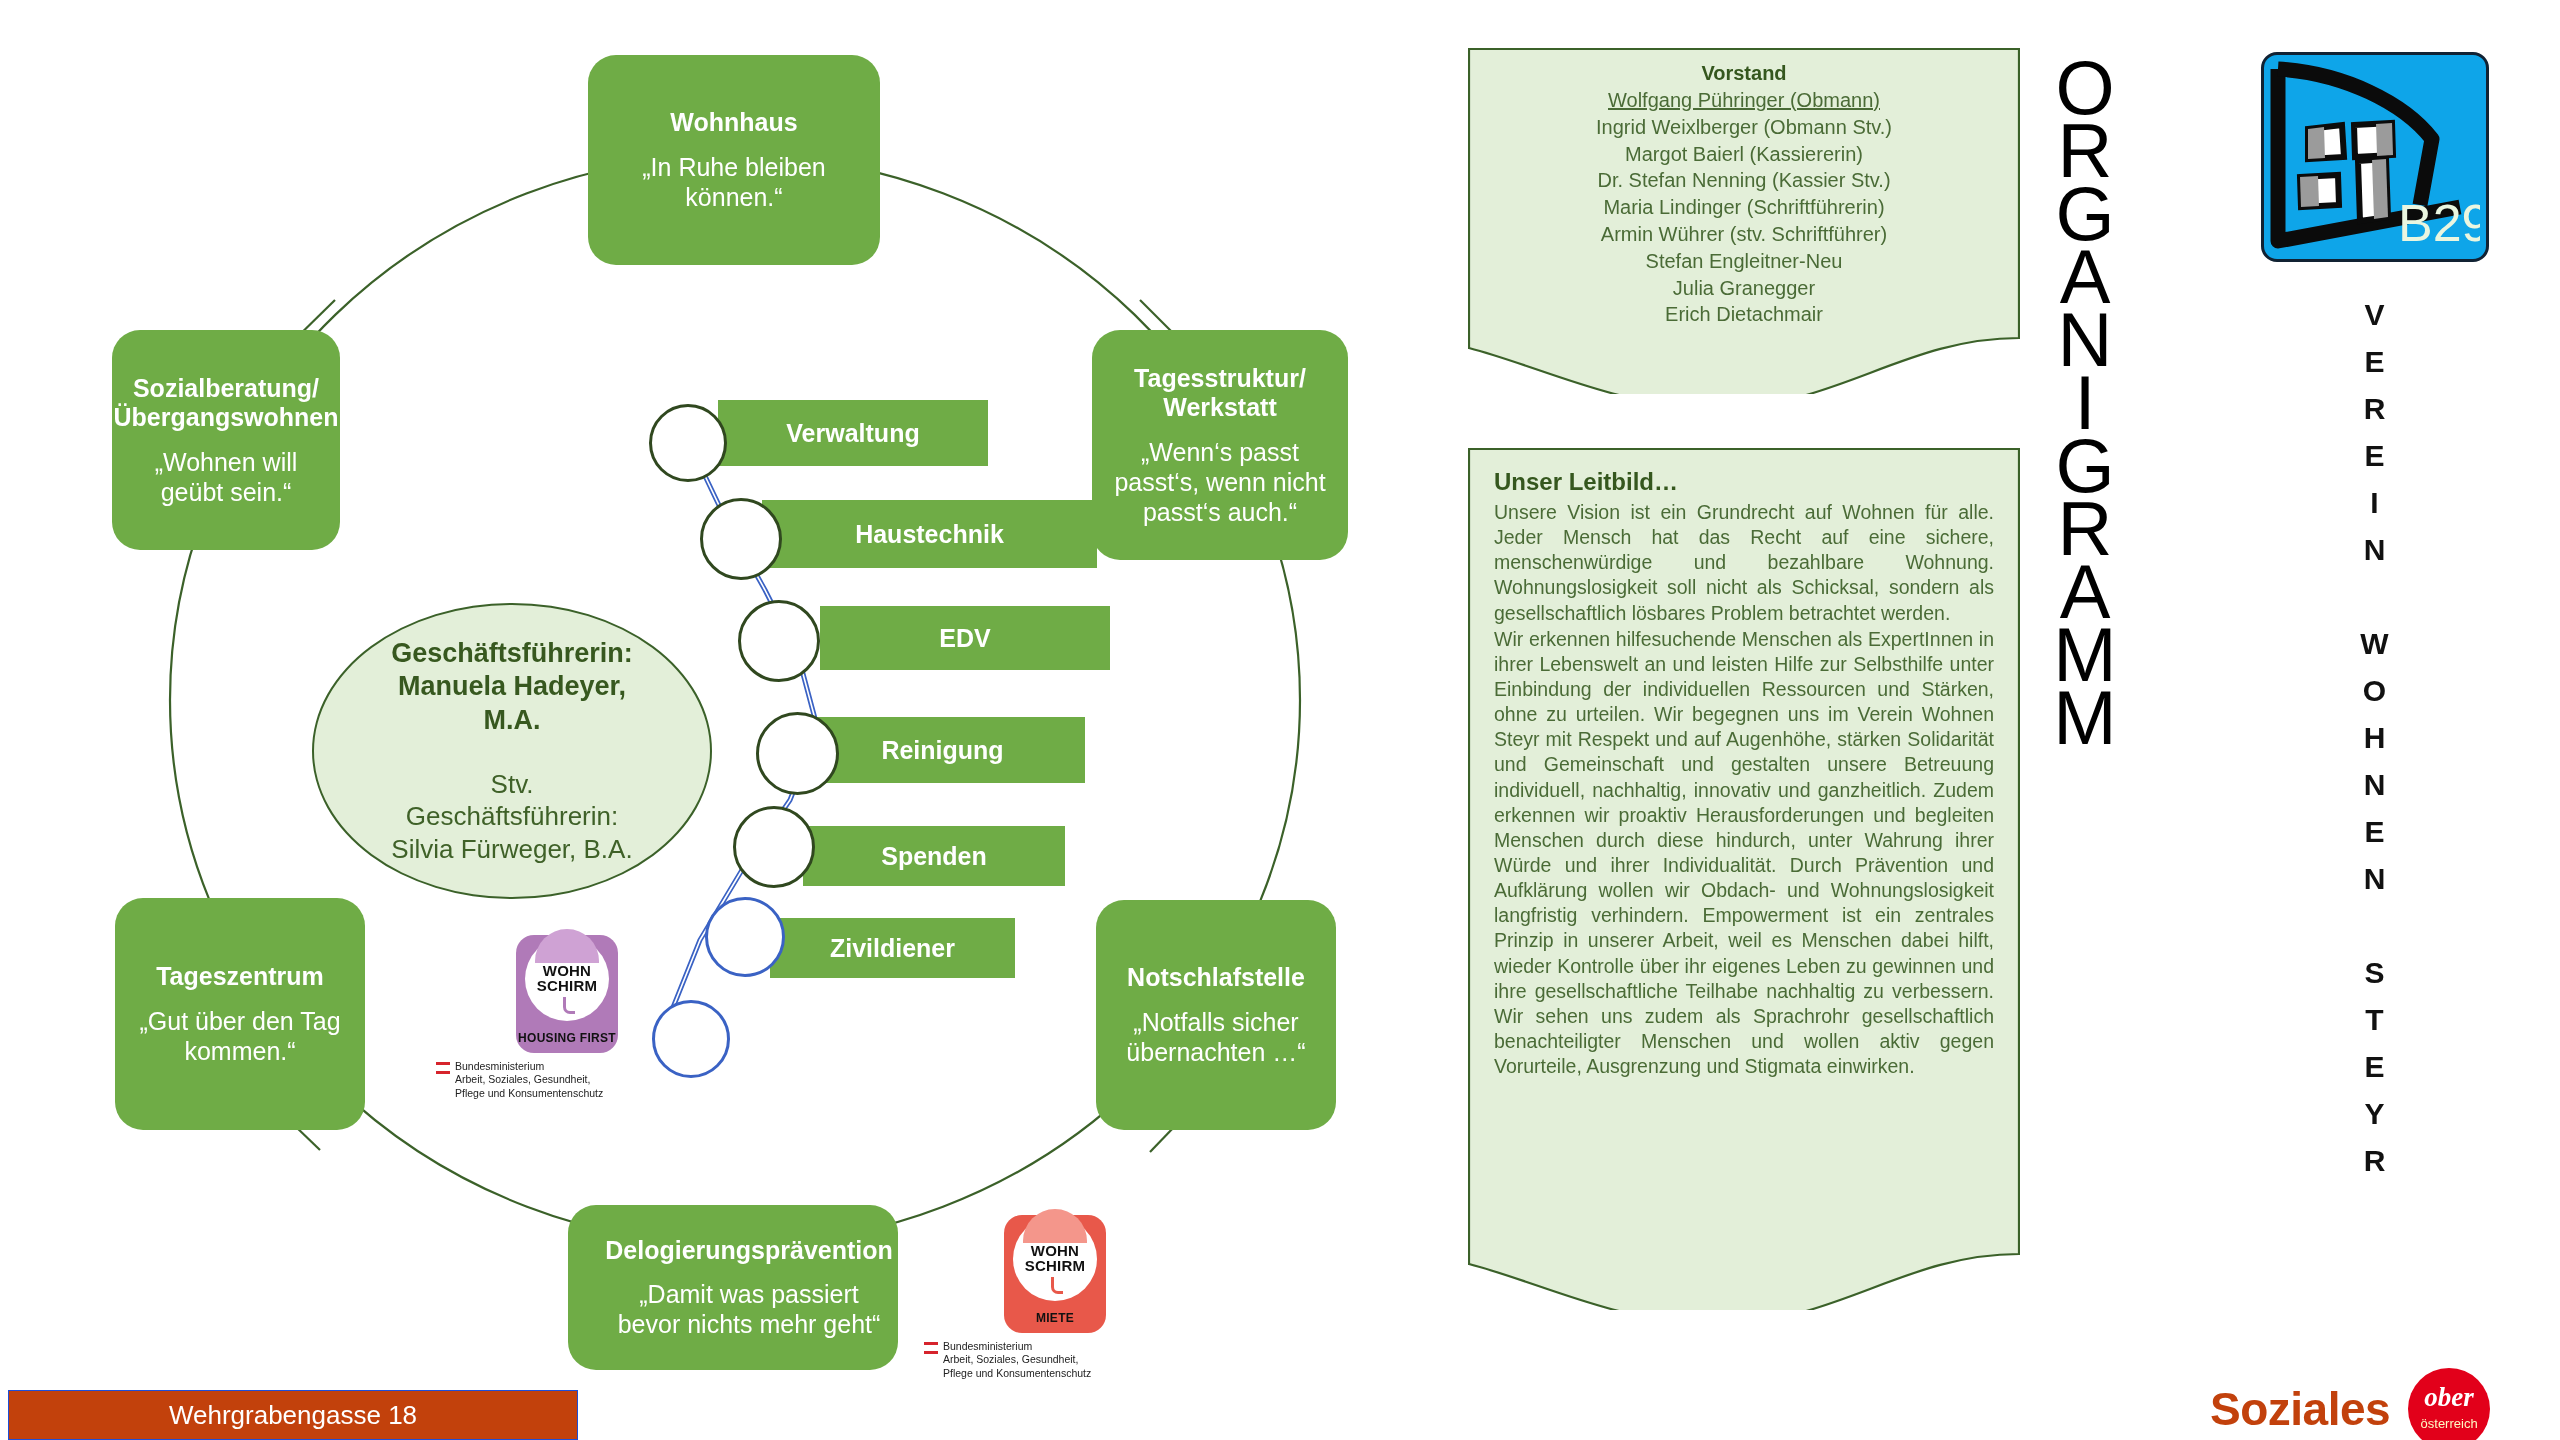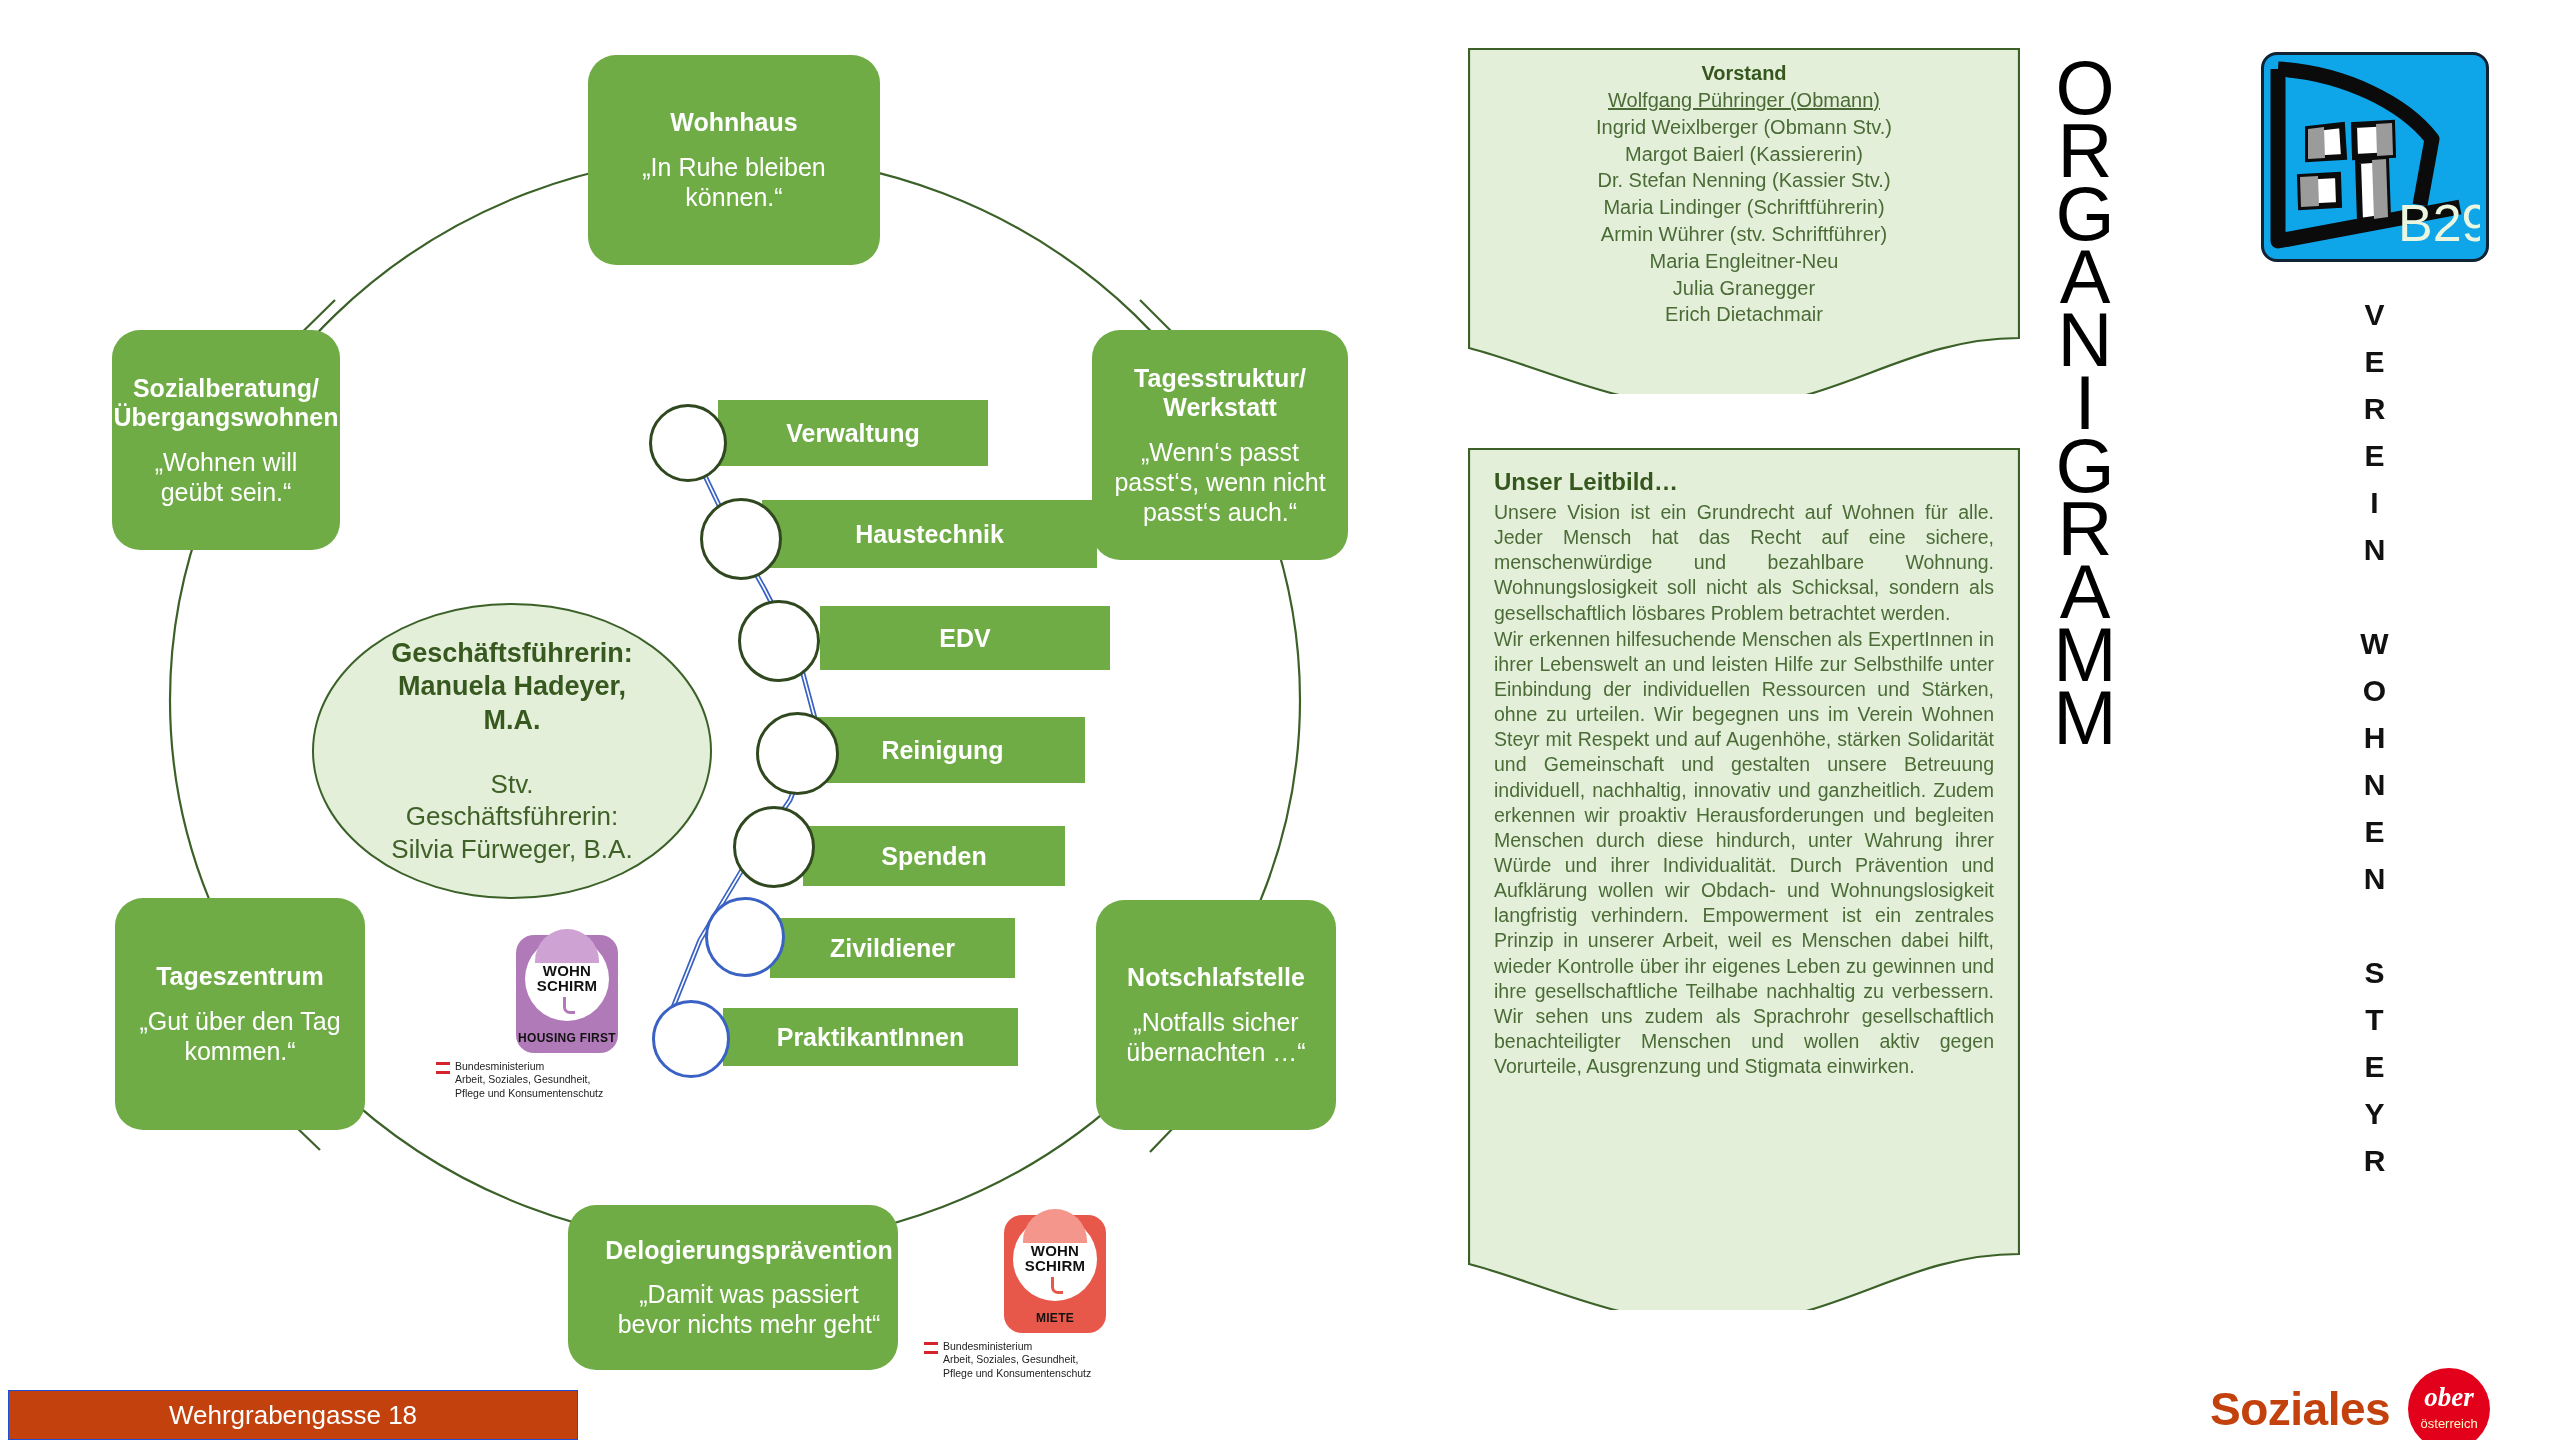--- a/index.html
+++ b/index.html
@@ -197,23 +197,20 @@
   <div class="chain-bar" style="left:803px;top:826px;width:262px;height:60px;">
     <span>Spenden</span>
   </div>
   <div class="chain-node node-green" style="left:733px;top:806px;width:82px;height:82px;"></div>
 
   <div class="chain-bar" style="left:770px;top:918px;width:245px;height:60px;">
     <span>Zivildiener</span>
   </div>
   <div class="chain-node node-blue" style="left:705px;top:897px;width:80px;height:80px;"></div>
 
-  <div class="chain-bar" style="left:723px;top:1008px;width:295px;height:58px;">
-    <span>PraktikantInnen</span>
-  </div>
   <div class="chain-node node-blue" style="left:652px;top:1000px;width:78px;height:78px;"></div>
 
   <div class="logo-wrap" style="left:432px;top:935px;width:270px;">
     <div class="ws-badge" style="background:#b07ab8;">
       <div class="disc"></div>
       <div class="ws-umbrella" style="background:#cfa2d4;"></div>
       <div class="ws-word">
         <span>WOHN</span><br>
         <span>SCHIRM</span>
       </div>
@@ -264,21 +261,21 @@
       <path d="M1,1 L551,1 L551,290 C430,290 360,368 230,360 C140,354 70,318 1,300 Z" fill="#e3efd9" stroke="#3b6129" stroke-width="2.2"></path>
     </svg>
     <div class="wave-inner" style="left:34px;top:14px;width:484px;">
       <div class="vorstand-title">Vorstand</div>
       <div class="vorstand-line u">Wolfgang Pühringer (Obmann)</div>
       <div class="vorstand-line">Ingrid Weixlberger (Obmann Stv.)</div>
       <div class="vorstand-line">Margot Baierl (Kassiererin)</div>
       <div class="vorstand-line">Dr. Stefan Nenning (Kassier Stv.)</div>
       <div class="vorstand-line">Maria Lindinger (Schriftführerin)</div>
       <div class="vorstand-line">Armin Wührer (stv. Schriftführer)</div>
-      <div class="vorstand-line">Maria Engleitner-Neu</div>
+      <div class="vorstand-line">Stefan Engleitner-Neu</div>
       <div class="vorstand-line">Julia Granegger</div>
       <div class="vorstand-line">Erich Dietachmair</div>
     </div>
   </div>
 
   <div class="wave-card" style="left:1468px;top:448px;width:552px;height:862px;">
     <svg width="552" height="862" viewBox="0 0 552 862">
       <path d="M1,1 L551,1 L551,806 C430,806 360,884 230,876 C140,870 70,834 1,816 Z" fill="#e3efd9" stroke="#3b6129" stroke-width="2.2"></path>
     </svg>
     <div class="wave-inner" style="left:26px;top:20px;width:500px;">

